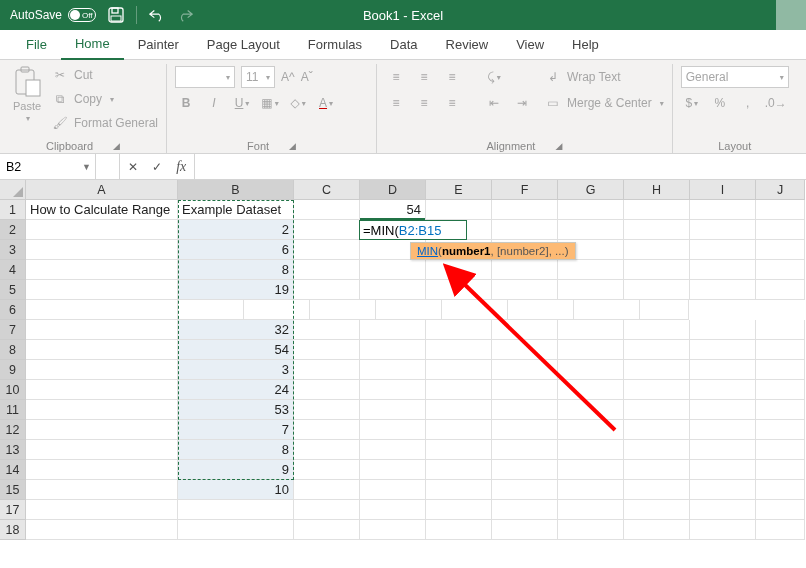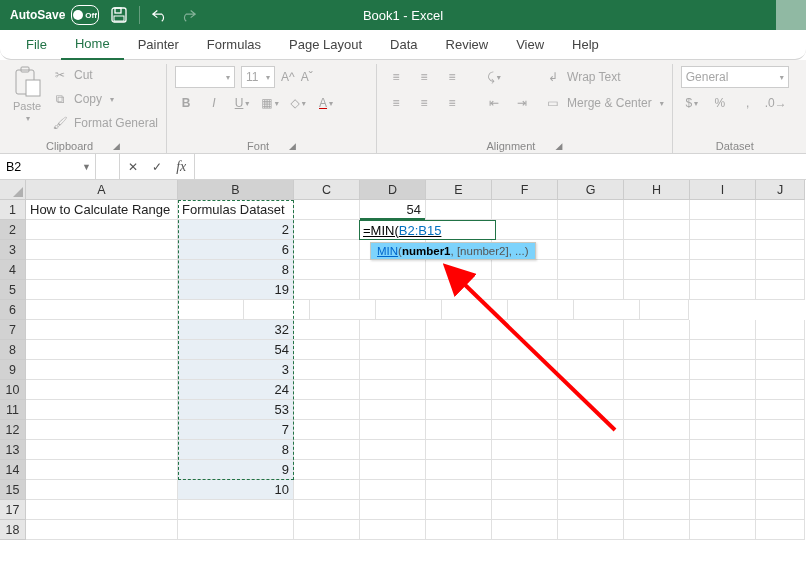--- a/index.html
+++ b/index.html
@@ -1,31 +1,31 @@
 <!DOCTYPE html>
 <html><head>
 <meta charset="utf-8">
 <style>
   * { box-sizing: border-box; margin: 0; padding: 0; }
   body { font-family: "Segoe UI", Arial, sans-serif; font-size: 12px; background: #fff; width: 806px; height: 568px; overflow: hidden; position: relative; }
   
   
   .title-bar { background: #217346; height: 30px; display: flex; align-items: center; color: #fff; position: relative; }
   .title-bar .left { display: flex; align-items: center; gap: 12px; padding-left: 10px; }
-  .autosave { display: flex; align-items: center; gap: 6px; font-size: 12px; font-weight: bold; }
-  .toggle { width: 28px; height: 20px; border: 1px solid #fff; border-radius: 8px; display: flex; align-items: center; padding: 1px; }
+  .autosave { display: flex; align-items: center; gap: 6px; font-size: 12px; }
+  .toggle { width: 28px; height: 14px; border: 1px solid #fff; border-radius: 8px; display: flex; align-items: center; padding: 1px; }
   .toggle-knob { width: 10px; height: 10px; background: #fff; border-radius: 50%; }
   .toggle-label { font-size: 8px; margin-left: 2px; }
   .qat-icon { width: 16px; height: 18px; display: flex; align-items: center; justify-content: center; }
   .qat-sep { width: 1px; height: 18px; background: rgba(255,255,255,0.3); }
   .title-center { position: absolute; left: 50%; transform: translateX(-50%); font-size: 13px; }
   .title-bar .right { position: absolute; right: 0; width: 30px; height: 30px; background: rgba(255,255,255,0.5); }
   
   
-  .ribbon-tabs { height: 30px; display: flex; align-items: center; gap: 0; border-bottom: 1px solid #d4d4d4; padding-left: 12px; border-radius: 11px; }
+  .ribbon-tabs { height: 30px; display: flex; align-items: center; gap: 0; border-bottom: 1px solid #d4d4d4; padding-left: 12px; }
   .ribbon-tab { padding: 0 14px; height: 30px; display: flex; align-items: center; font-size: 13px; color: #444; cursor: pointer; }
   .ribbon-tab.file { color: #217346; font-weight: 400; }
   .ribbon-tab.active { color: #217346; border-bottom: 2px solid #217346; font-weight: 400; }
   
   
   .ribbon { height: 94px; background: #f3f2f1; border-bottom: 1px solid #d4d4d4; display: flex; padding-top: 4px; }
   .ribbon-group { display: flex; flex-direction: column; height: 90px; border-right: 1px solid #d4d4d4; padding: 0 8px; color: #a6a6a6; }
   .ribbon-group-body { flex: 1; display: flex; align-items: flex-start; gap: 6px; }
   .ribbon-group-label { text-align: center; font-size: 11px; padding-bottom: 2px; color: #888; display:flex; justify-content:center; align-items:center; gap:20px;}
   .ribbon-group-label .launcher { font-size:9px; }
@@ -64,21 +64,21 @@
   .col-h.sel, .row-h.sel { background:#d2d2d2; }
   
   
   .marching { position:absolute; left:178px; top:20px; width:116px; height:280px; pointer-events:none; border:1.5px dashed #217346; }
   
   
   .active-cell { position:absolute; border:1.5px solid #217346; background:#fff; font-size:13px; padding:0 3px; display:flex; align-items:center; pointer-events:none; }
   .active-cell .blue{ color:#0070c0; }
   
   
-  .fn-tooltip { position:absolute; background:#7dd3fc; border:1px solid #c8c8c0; font-size:11.5px; padding:2px 6px; color:#555; box-shadow:1px 1px 2px rgba(0,0,0,0.15);}
+  .fn-tooltip { position:absolute; background:#fdba74; border:1px solid #c8c8c0; font-size:11.5px; padding:2px 6px; color:#555; box-shadow:1px 1px 2px rgba(0,0,0,0.15);margin-left:40px;}
   .fn-tooltip b{ color:#000; font-weight:700;}
   .fn-tooltip .fn-link { color:#0066cc; text-decoration:underline; cursor:pointer;}
   
   
   .arrow-svg { position:absolute; pointer-events:none; }
   
   
   .d1-border { position:absolute; left:360px; top:20px; width:65px; height:20px; border-bottom:2px solid #217346; pointer-events:none;}
 </style>
 </head>
@@ -113,22 +113,22 @@
     </span>
   </div>
   <div class="title-center">Book1 - Excel</div>
   <div class="right"></div>
 </div>
 
 <div class="ribbon-tabs">
   <div class="ribbon-tab file">File</div>
   <div class="ribbon-tab active">Home</div>
   <div class="ribbon-tab">Painter</div>
+  <div class="ribbon-tab">Page Layout</div>
   <div class="ribbon-tab">Formulas</div>
-  <div class="ribbon-tab">Page Layout</div>
   <div class="ribbon-tab">Data</div>
   <div class="ribbon-tab">Review</div>
   <div class="ribbon-tab">View</div>
   <div class="ribbon-tab">Help</div>
 </div>
 
 <div class="ribbon">
 
   <div class="ribbon-group">
     <div class="ribbon-group-body">
@@ -247,21 +247,21 @@
           <span class="dd" style="margin-left:auto">▾</span>
         </div>
       <div class="ribbon-row btnrow">
         <span class="b">$<span class="dd">▾</span></span>
         <span class="b">%</span>
         <span class="b">,</span>
         <span class="b">.0→</span>
       </div>
     </div>
     <div class="ribbon-group-label">
-        <span>Dataset</span>
+        <span>Layout</span>
       </div>
   </div>
 </div>
 
 <div class="fxbar">
   <div class="name-box">
       <span>B2</span>
       <span class="caret">▼</span>
     </div>
   <div class="name-gap"></div>
@@ -285,21 +285,21 @@
         <div class="col-h cG">G</div>
         <div class="col-h cH">H</div>
         <div class="col-h cI">I</div>
         <div class="col-h cJ">J</div>
       </div>
   </div>
   <div id="rows">
       <div class="row">
         <div class="row-h">1</div>
         <div class="cell cA" style="white-space: nowrap;">How to Calculate Range</div>
-        <div class="cell cB">Formulas Dataset</div>
+        <div class="cell cB">Example Dataset</div>
         <div class="cell cC"></div>
         <div class="cell cD num">54</div>
         <div class="cell cE"></div>
         <div class="cell cF"></div>
         <div class="cell cG"></div>
         <div class="cell cH"></div>
         <div class="cell cI"></div>
         <div class="cell cJ"></div>
       </div>
       <div class="row">
@@ -508,21 +508,21 @@
         <div class="cell cH"></div>
         <div class="cell cI"></div>
         <div class="cell cJ"></div>
       </div>
     </div>
 
   <div class="marching"></div>
 
   <div class="d1-border"></div>
 
-  <div class="active-cell" style="left:359px; top:40px; width:137px; height:20px;text-decoration:underline;">
+  <div class="active-cell" style="left:359px; top:40px; width:108px; height:20px;">
     <span>=MIN(</span>
       <span class="blue">B2:B15</span>
   </div>
 
   <div class="fn-tooltip" style="left:370px; top:62px;">
     <span class="fn-link">MIN</span>(<b>number1</b><span>, [number2], ...)</span>
   </div>
 
   <svg class="arrow-svg" style="left:440px; top:80px;" width="200" height="200">
     <defs>

